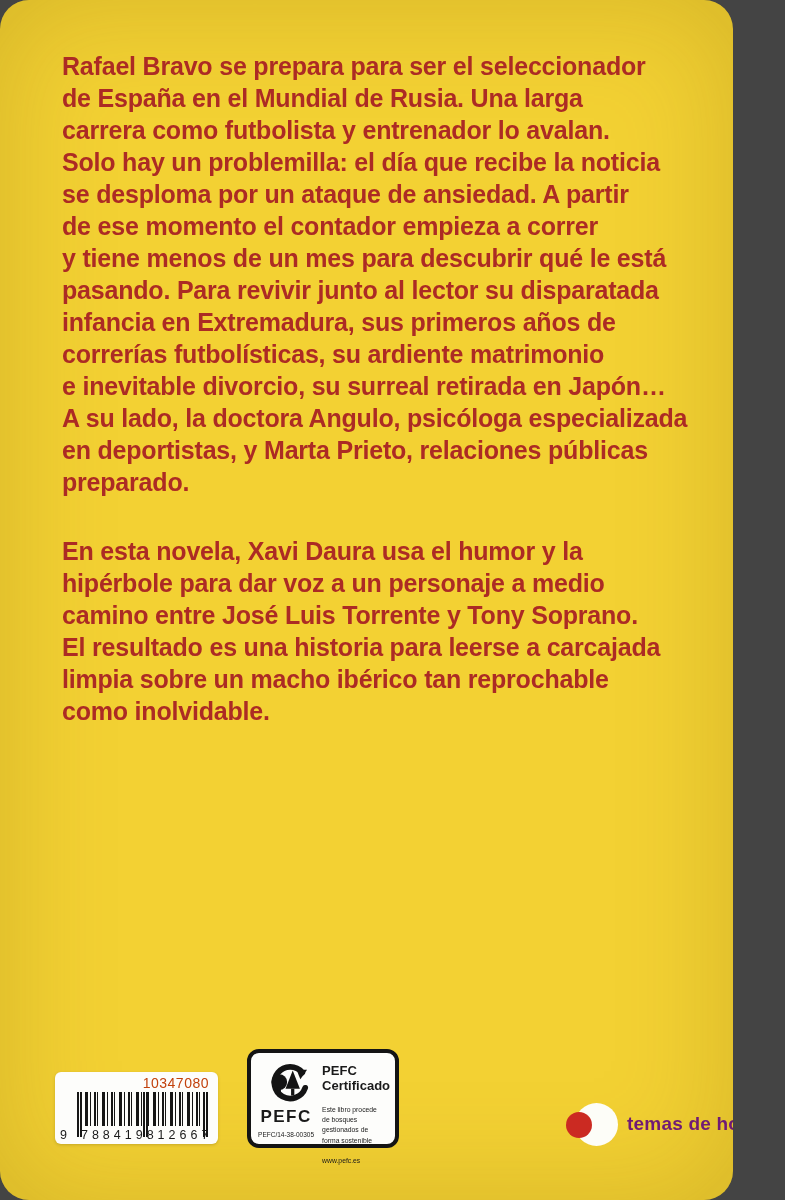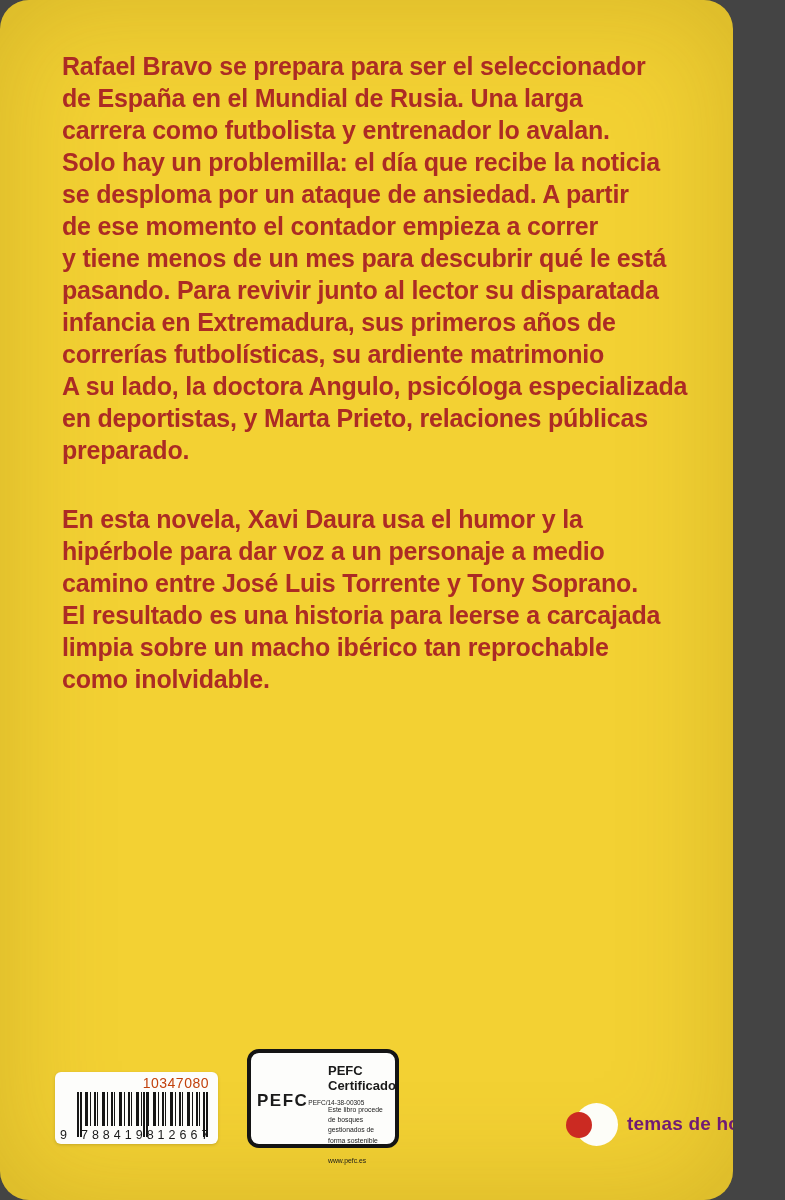--- a/index.html
+++ b/index.html
@@ -56,21 +56,21 @@
   .barcode-digits .d9{margin-right:14px;}
   .barcode-digits .grp{flex:1;text-align:left;letter-spacing:4px;}
   
   .pefc-label{
     position:absolute;left:247px;top:1049px;
     width:152px;height:99px;box-sizing:border-box;
     background:#fdfdfb;border:4px solid #141414;border-radius:12px;
     display:flex;padding:6px 5px 4px 6px;
     color:#1a1a1a;
   }
-  .pefc-left{width:64px;display:flex;flex-direction:row;align-items:center;}
+  .pefc-left{width:64px;display:flex;flex-direction:column;align-items:center;}
   .pefc-logo-mark{margin-top:2px;}
   .pefc-brand{font-weight:700;font-size:17px;letter-spacing:1.5px;line-height:1;margin-top:1px;}
   .pefc-code{font-size:6.5px;margin-top:6px;white-space:nowrap;}
   .pefc-right{flex:1;padding-left:7px;padding-top:4px;}
   .pefc-title{font-weight:700;font-size:13px;}
   .pefc-body{font-size:6.8px;line-height:1.5;margin-top:12px;width:62px;}
   .pefc-url{font-size:6.8px;margin-top:11px;}
   
   .publisher-logo{position:absolute;left:560px;top:1100px;width:200px;height:50px;}
   .pub-white-dot{
@@ -97,20 +97,21 @@
       <div class="line">Rafael Bravo se prepara para ser el seleccionador</div>
       <div class="line">de España en el Mundial de Rusia. Una larga</div>
       <div class="line">carrera como futbolista y entrenador lo avalan.</div>
       <div class="line">Solo hay un problemilla: el día que recibe la noticia</div>
       <div class="line">se desploma por un ataque de ansiedad. A partir</div>
       <div class="line">de ese momento el contador empieza a correr</div>
       <div class="line">y tiene menos de un mes para descubrir qué le está</div>
       <div class="line">pasando. Para revivir junto al lector su disparatada</div>
       <div class="line">infancia en Extremadura, sus primeros años de</div>
       <div class="line">correrías futbolísticas, su ardiente matrimonio</div>
+      <div class="line">e inevitable divorcio, su surreal retirada en Japón…</div>
       <div class="line">A su lado, la doctora Angulo, psicóloga especializada</div>
       <div class="line">en deportistas, y Marta Prieto, relaciones públicas</div>
       <div class="line">preparado.</div>
     </div>
     <div class="para2">
       <div class="line">En esta novela, Xavi Daura usa el humor y la</div>
       <div class="line">hipérbole para dar voz a un personaje a medio</div>
       <div class="line">camino entre José Luis Torrente y Tony Soprano.</div>
       <div class="line">El resultado es una historia para leerse a carcajada</div>
       <div class="line">limpia sobre un macho ibérico tan reprochable</div>

